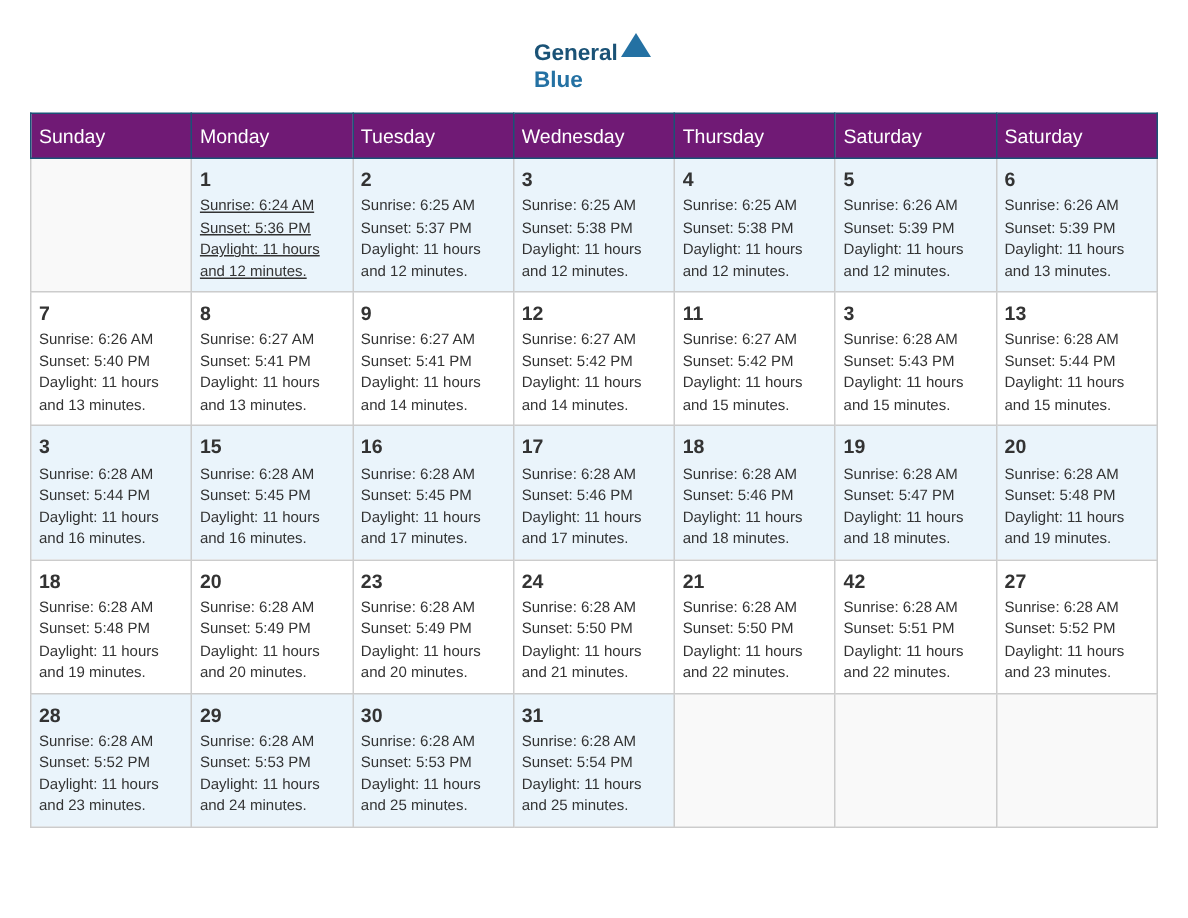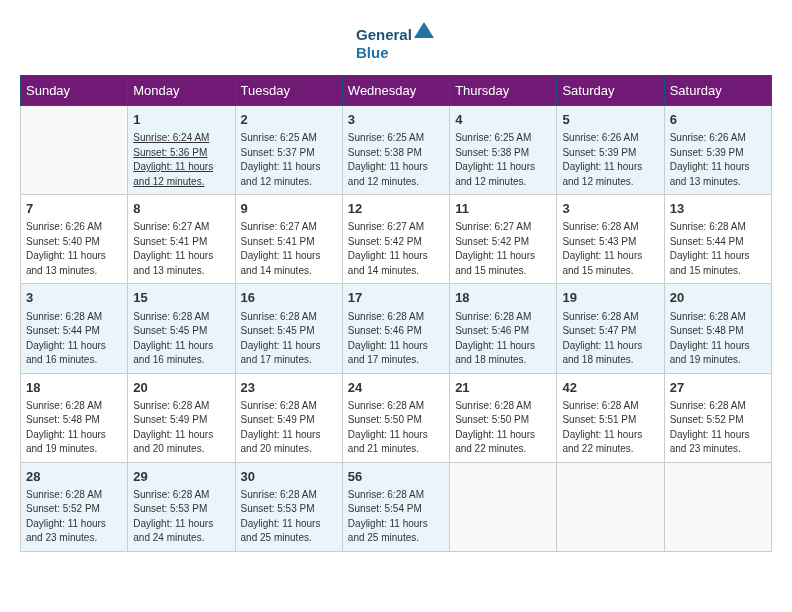--- a/index.html
+++ b/index.html
@@ -320,21 +320,21 @@
 and 24 minutes.</div>
         </td>
         <td>
           <span class="day-num">30</span>
           <div class="day-info" style="white-space: pre-line;">Sunrise: 6:28 AM
 Sunset: 5:53 PM
 Daylight: 11 hours
 and 25 minutes.</div>
         </td>
         <td>
-          <span class="day-num">56</span>
+          <span class="day-num">31</span>
           <div class="day-info" style="white-space: pre-line;">Sunrise: 6:28 AM
 Sunset: 5:54 PM
 Daylight: 11 hours
 and 25 minutes.</div>
         </td>
         <td class="empty-cell"></td>
         <td class="empty-cell"></td>
         <td class="empty-cell"></td>
       </tr>
     </tbody>

